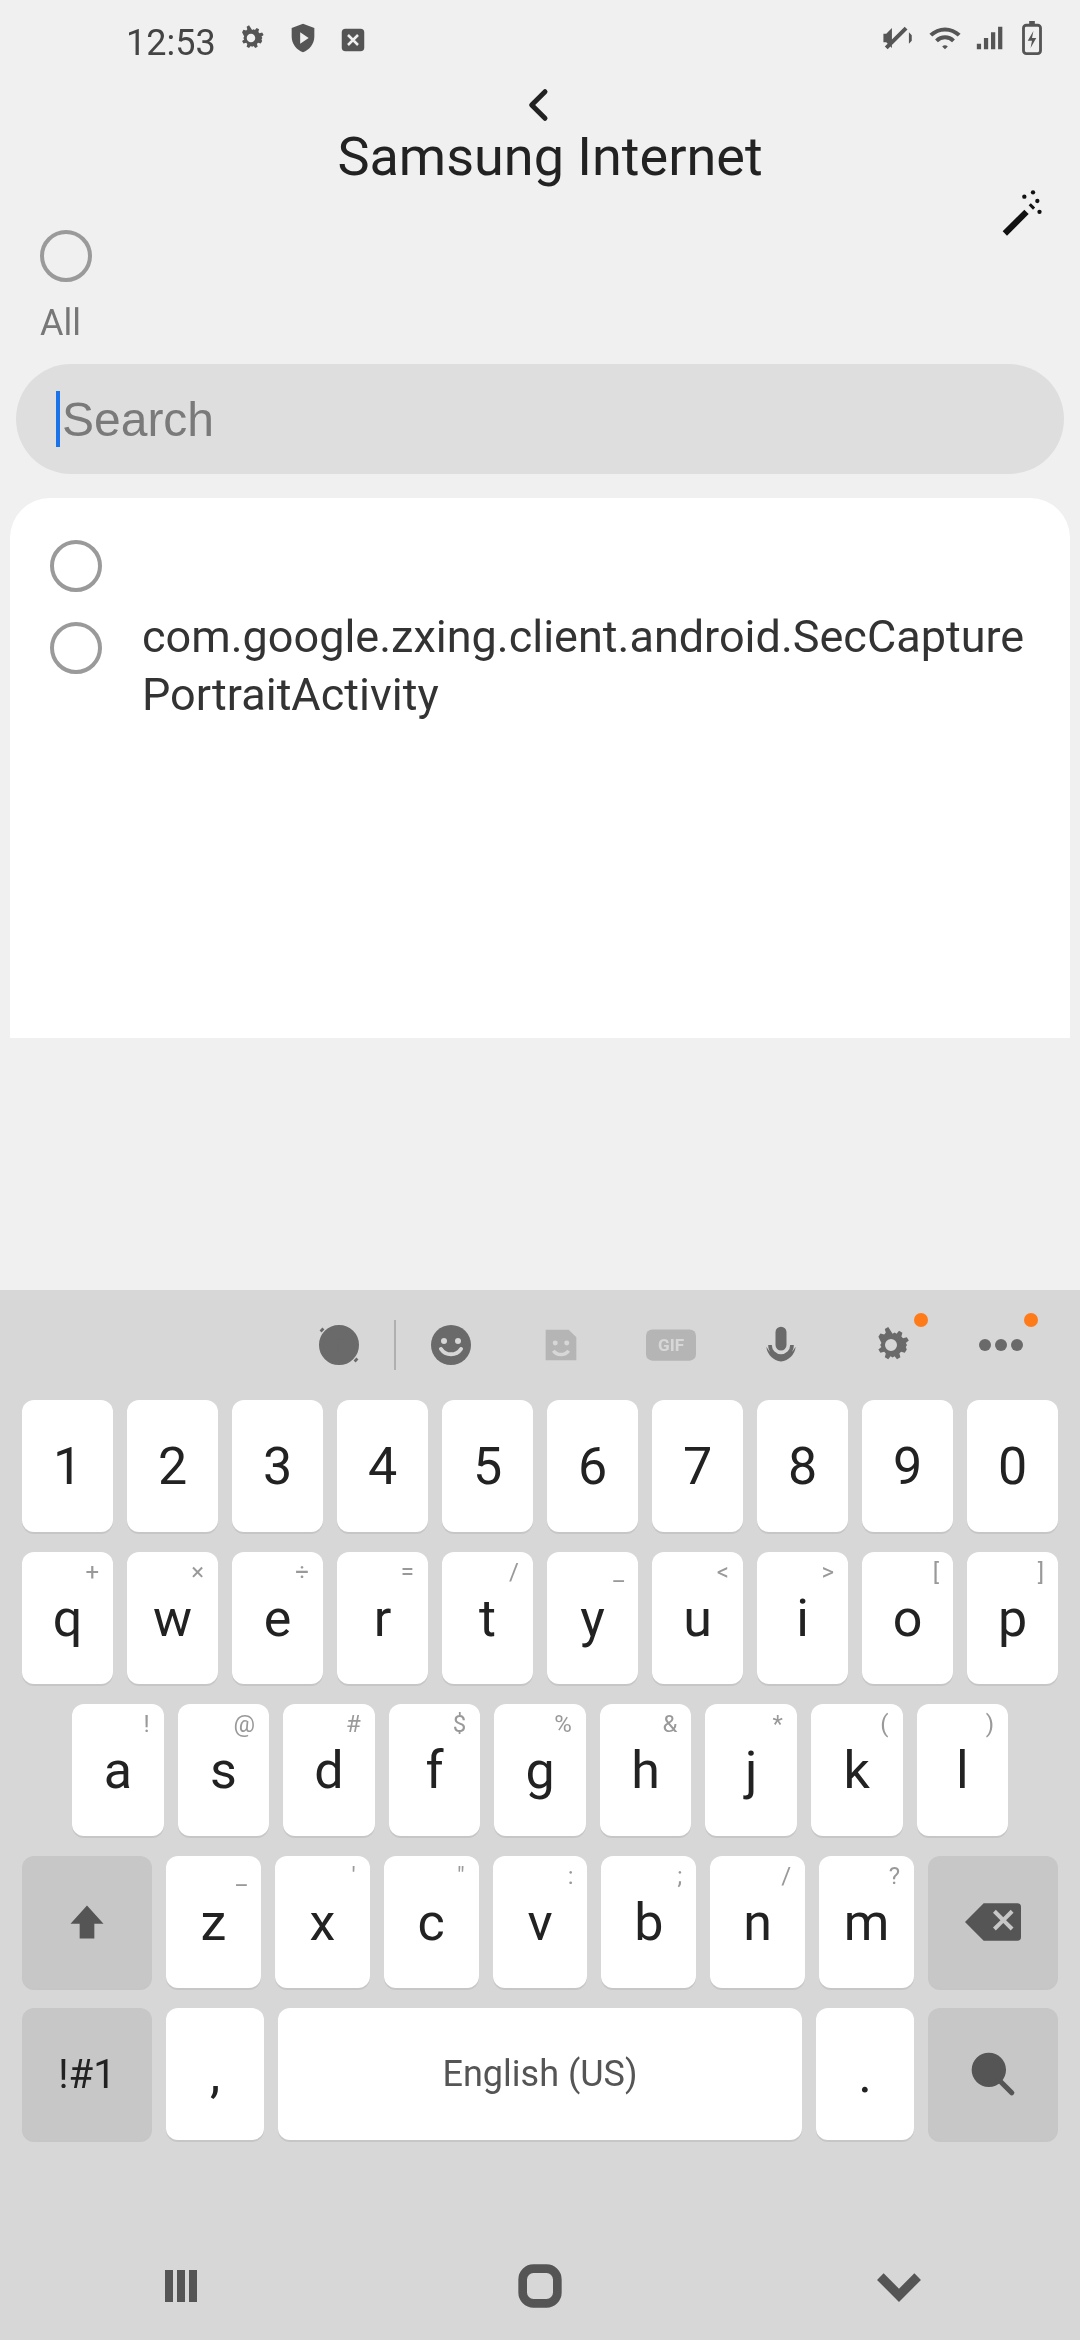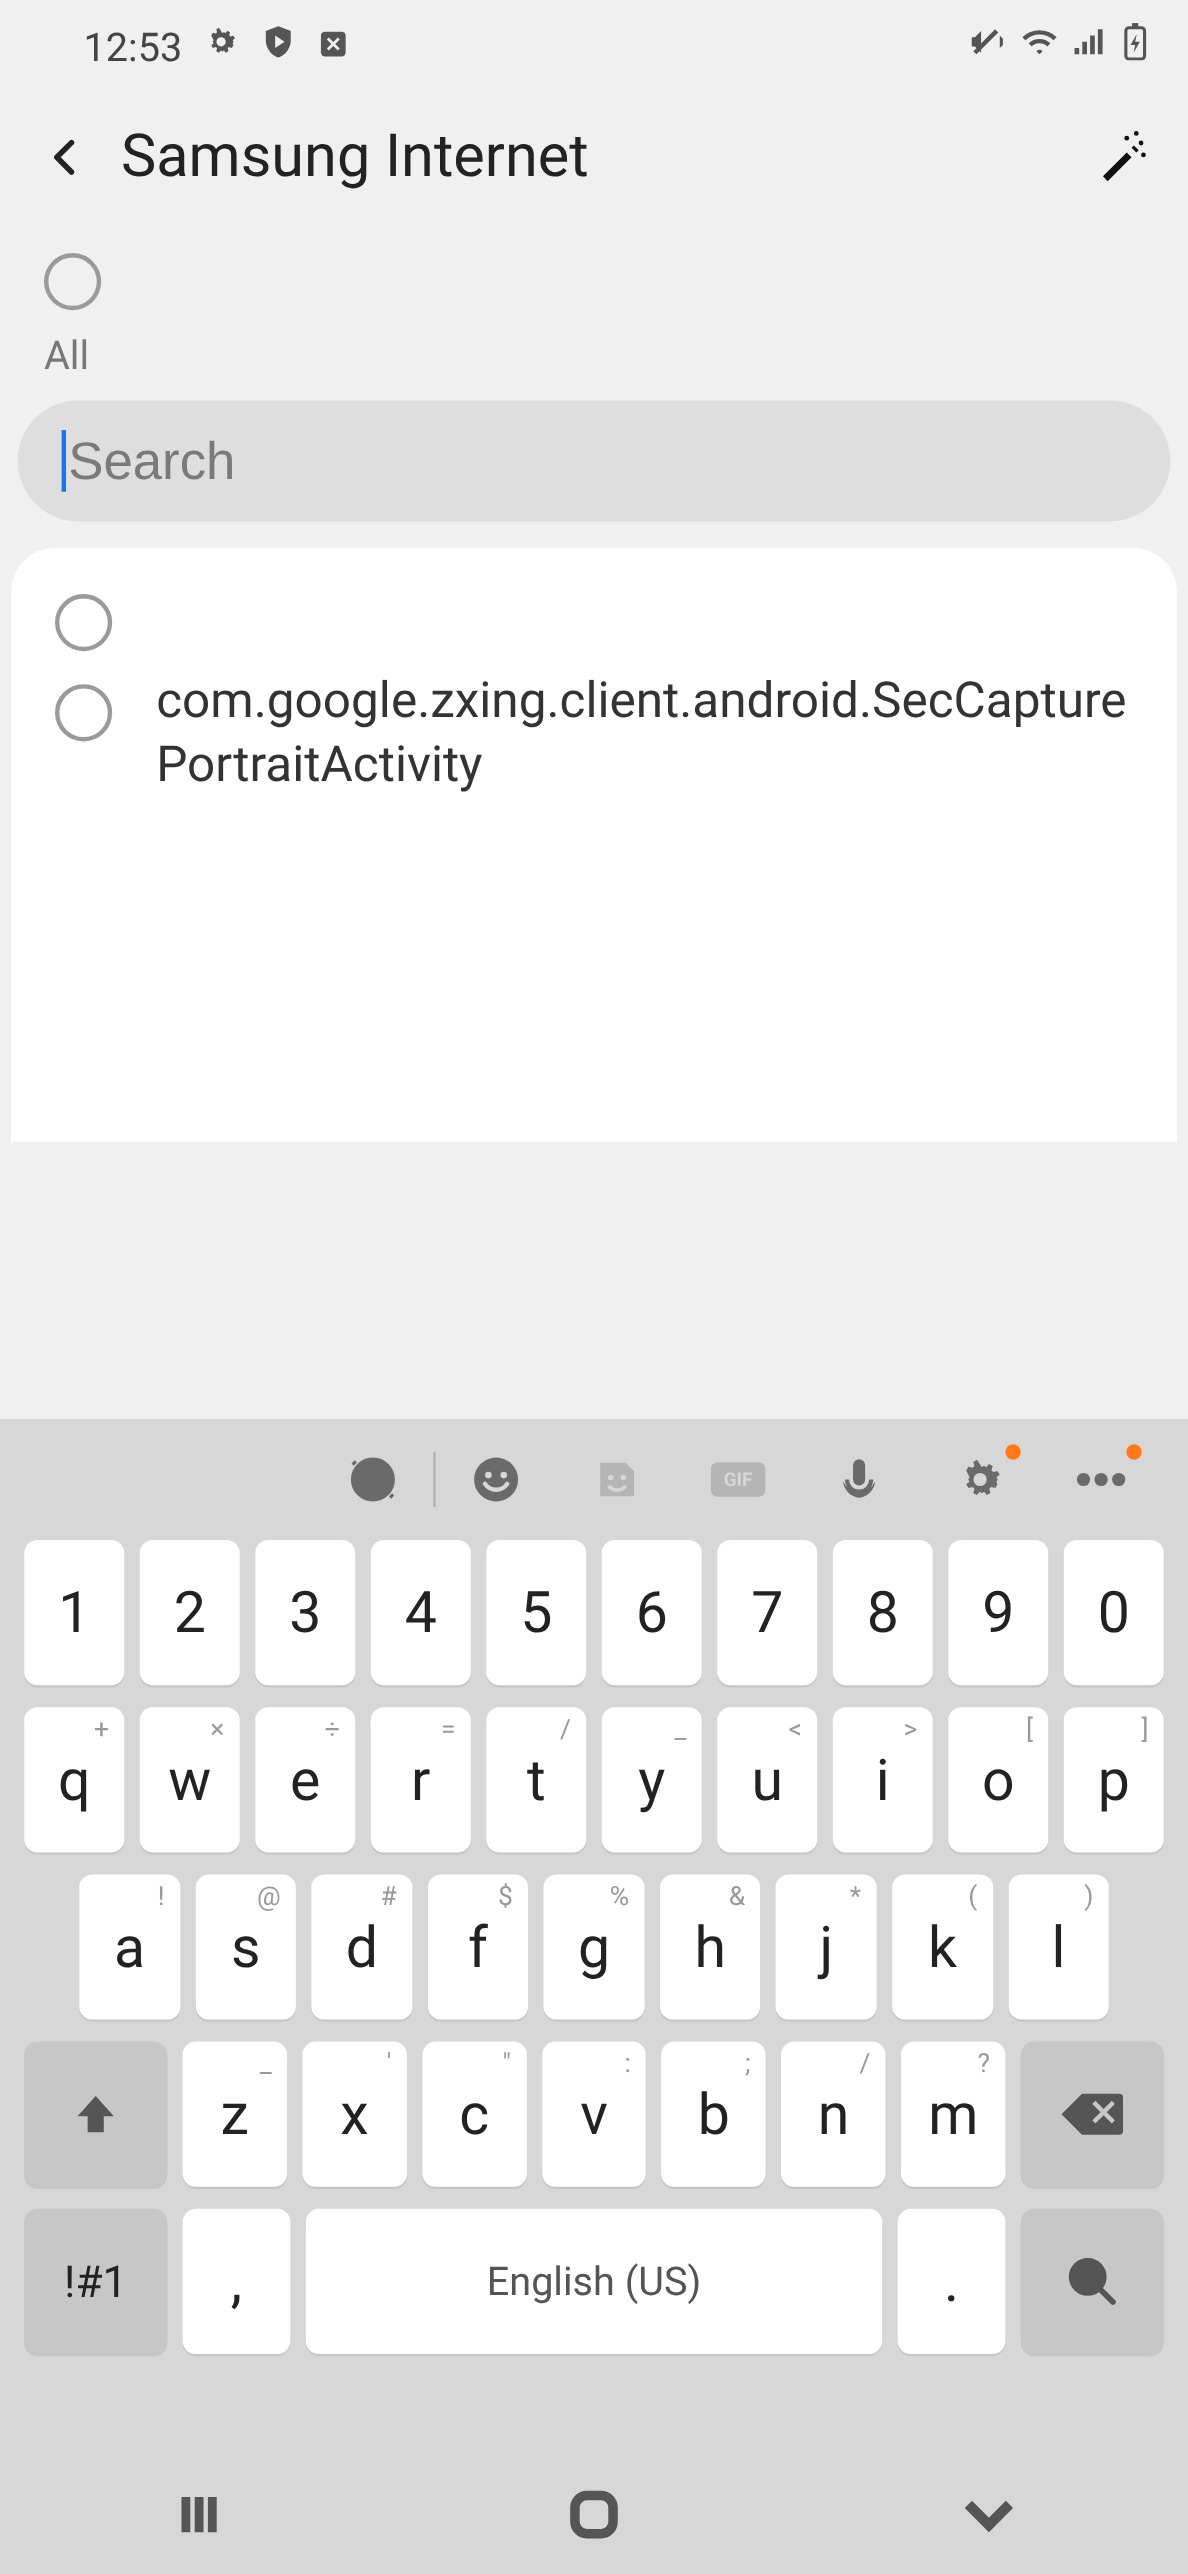--- a/index.html
+++ b/index.html
@@ -1,23 +1,23 @@
 <!DOCTYPE html>
 <html><head>
 <meta charset="utf-8">
 <style>
   * { box-sizing: border-box; margin: 0; padding: 0; }
   html, body { width: 1080px; height: 2340px; overflow: hidden; font-family: -apple-system, Roboto, "Segoe UI", Arial, sans-serif; background:#f0f0f0; color:#232323; }
   
   .statusbar { height:85px; display:flex; align-items:center; padding:0 36px; font-size:36px; color:#444; }
-  .statusbar .left { display:flex; align-items:center; gap:18px; margin-left:40px;}
+  .statusbar .left { display:flex; align-items:center; gap:18px; margin-left:90px;}
   .statusbar .right { margin-left:auto; display:flex; align-items:center; gap:12px; }
   .statusbar svg { fill:#555; }
   
-  .header { height:115px; display:flex; align-items:center; padding:0 30px; }
+  .header { height:115px; display:flex; align-items:center; padding:0 30px;flex-direction:column; }
   .header .back { width:60px; height:60px; display:flex; align-items:center; justify-content:center; }
   .header .title { font-size:54px; color:#222; margin-left:20px; }
   .header .wand { margin-left:auto; width:60px; height:60px; display:flex; align-items:center; justify-content:center; }
   
   .allrow { padding:30px 40px 10px 40px; }
   .allrow .circle { width:52px; height:52px; border-radius:50%; border:4px solid #9a9a9a; background:transparent; }
   .allrow .label { font-size:36px; color:#777; margin-top:20px; }
   
   .searchwrap { padding:0 16px; margin-top:10px; }
   .search { height:110px; border-radius:55px; background:#dedede; display:flex; align-items:center; padding:16px 40px; }

